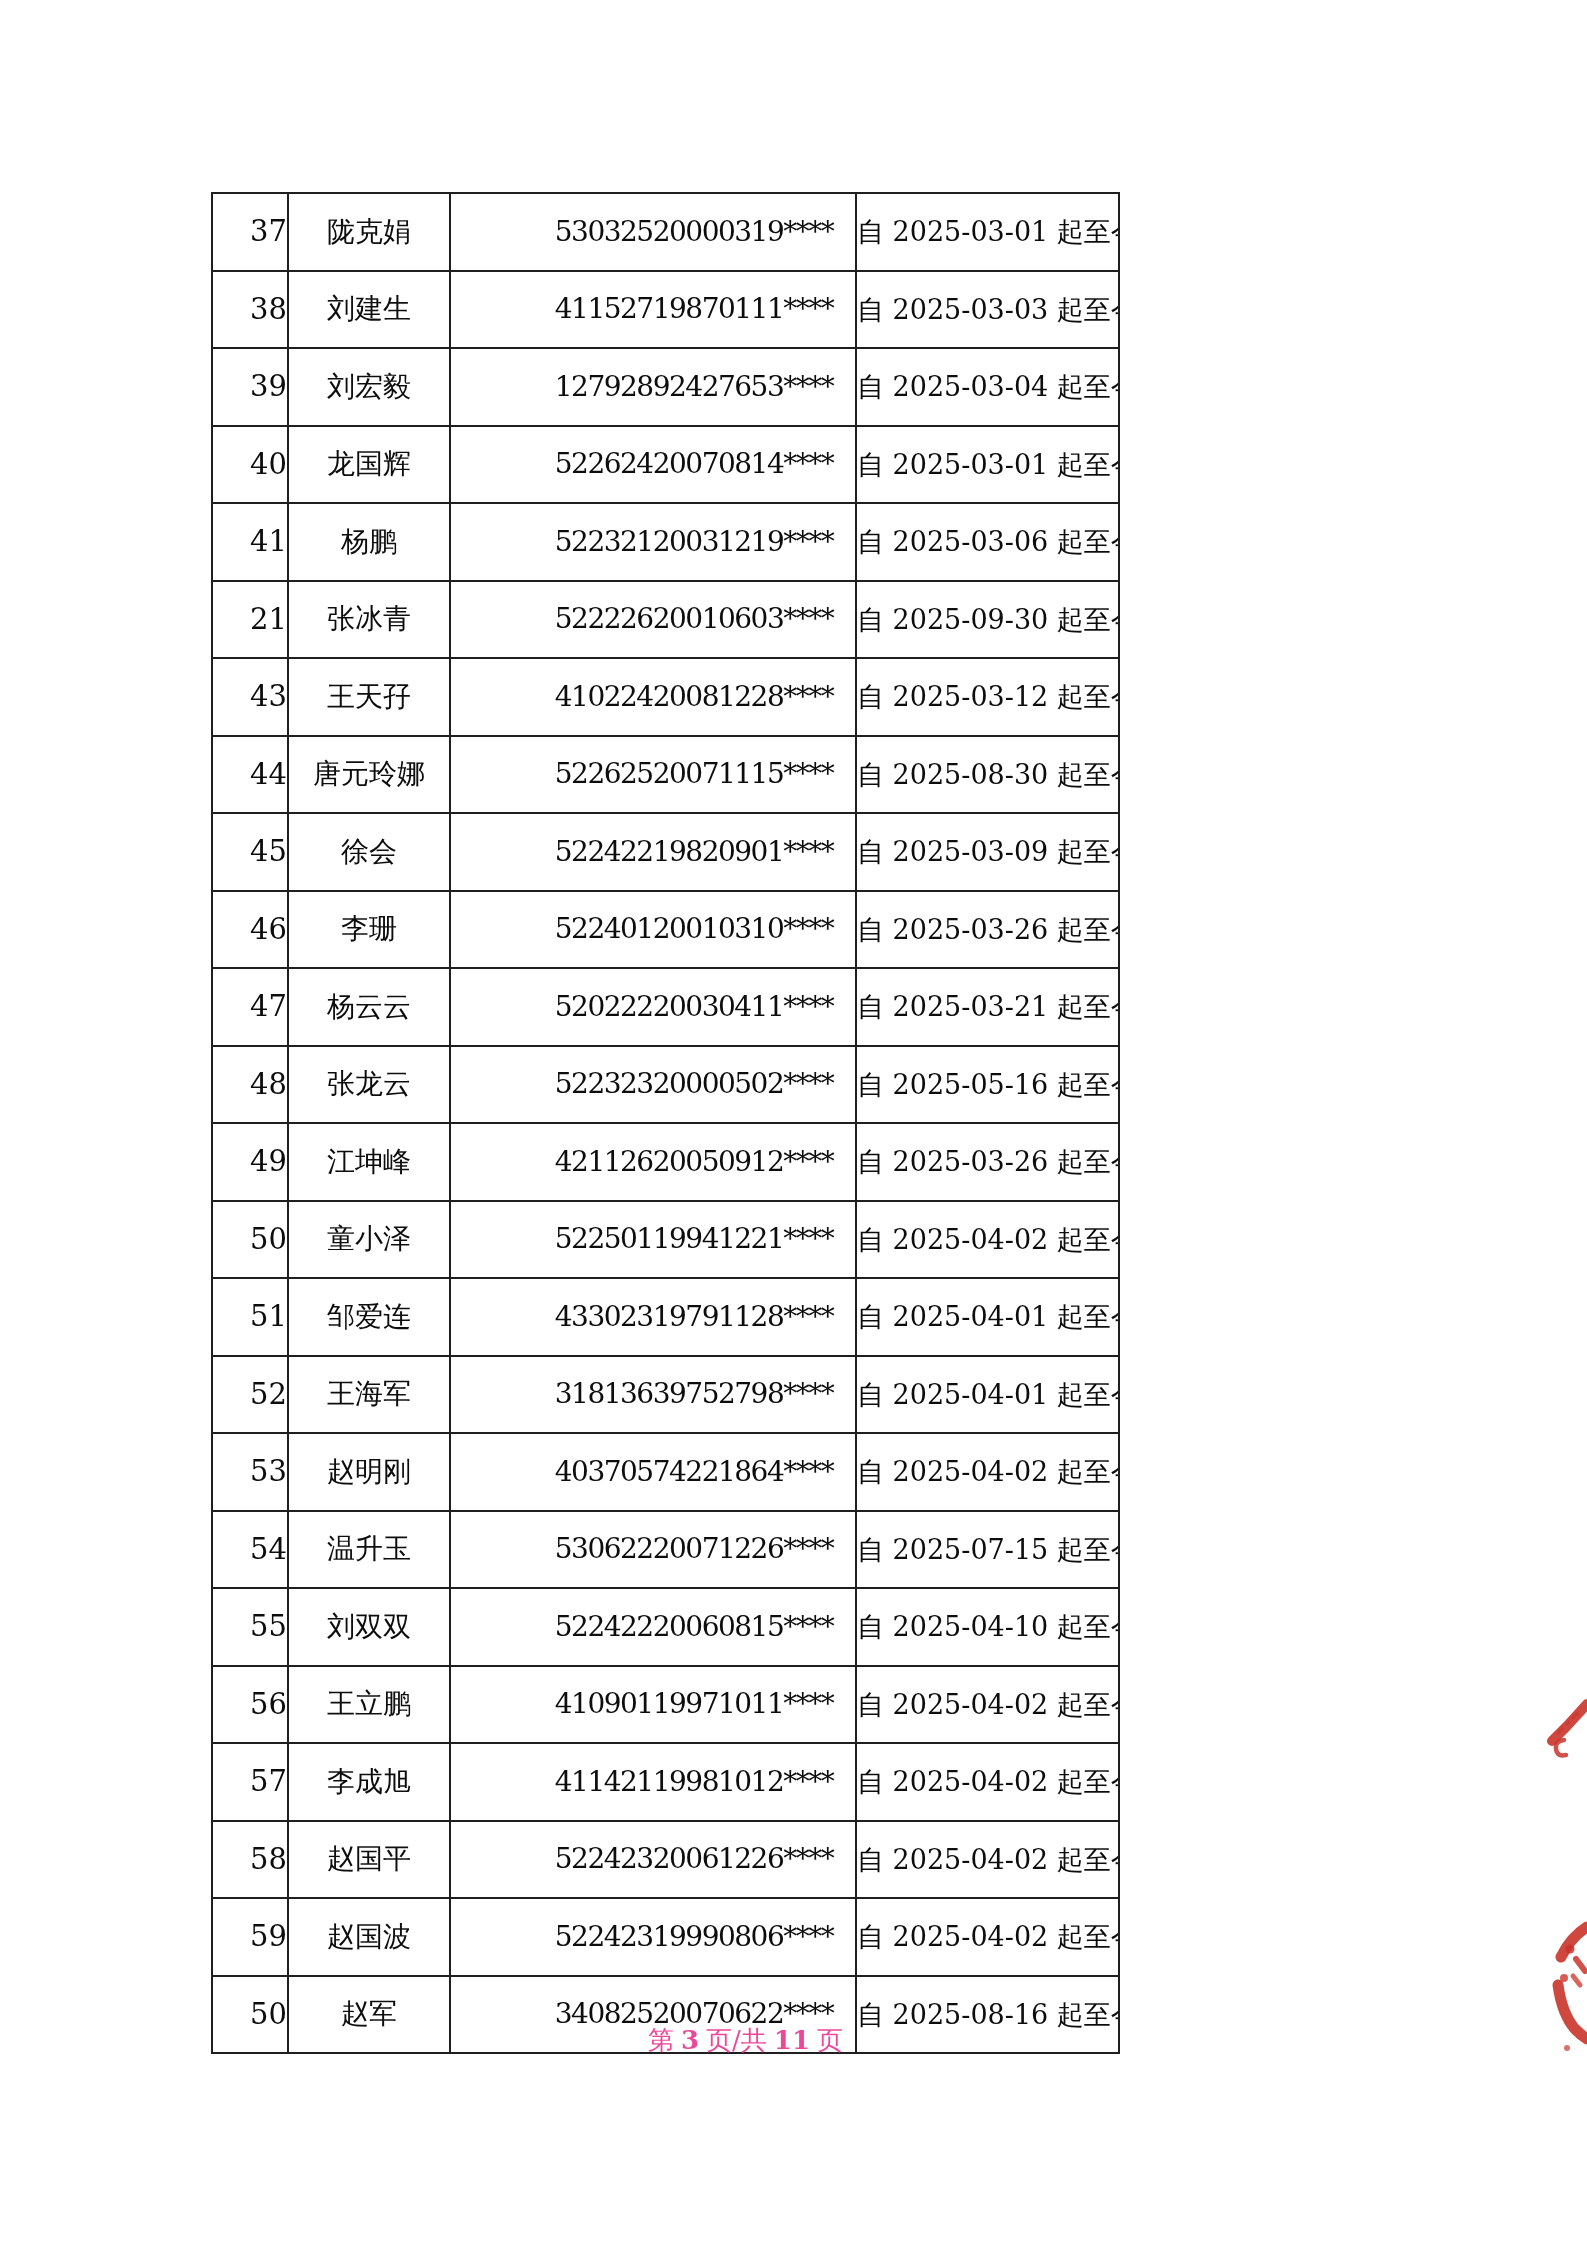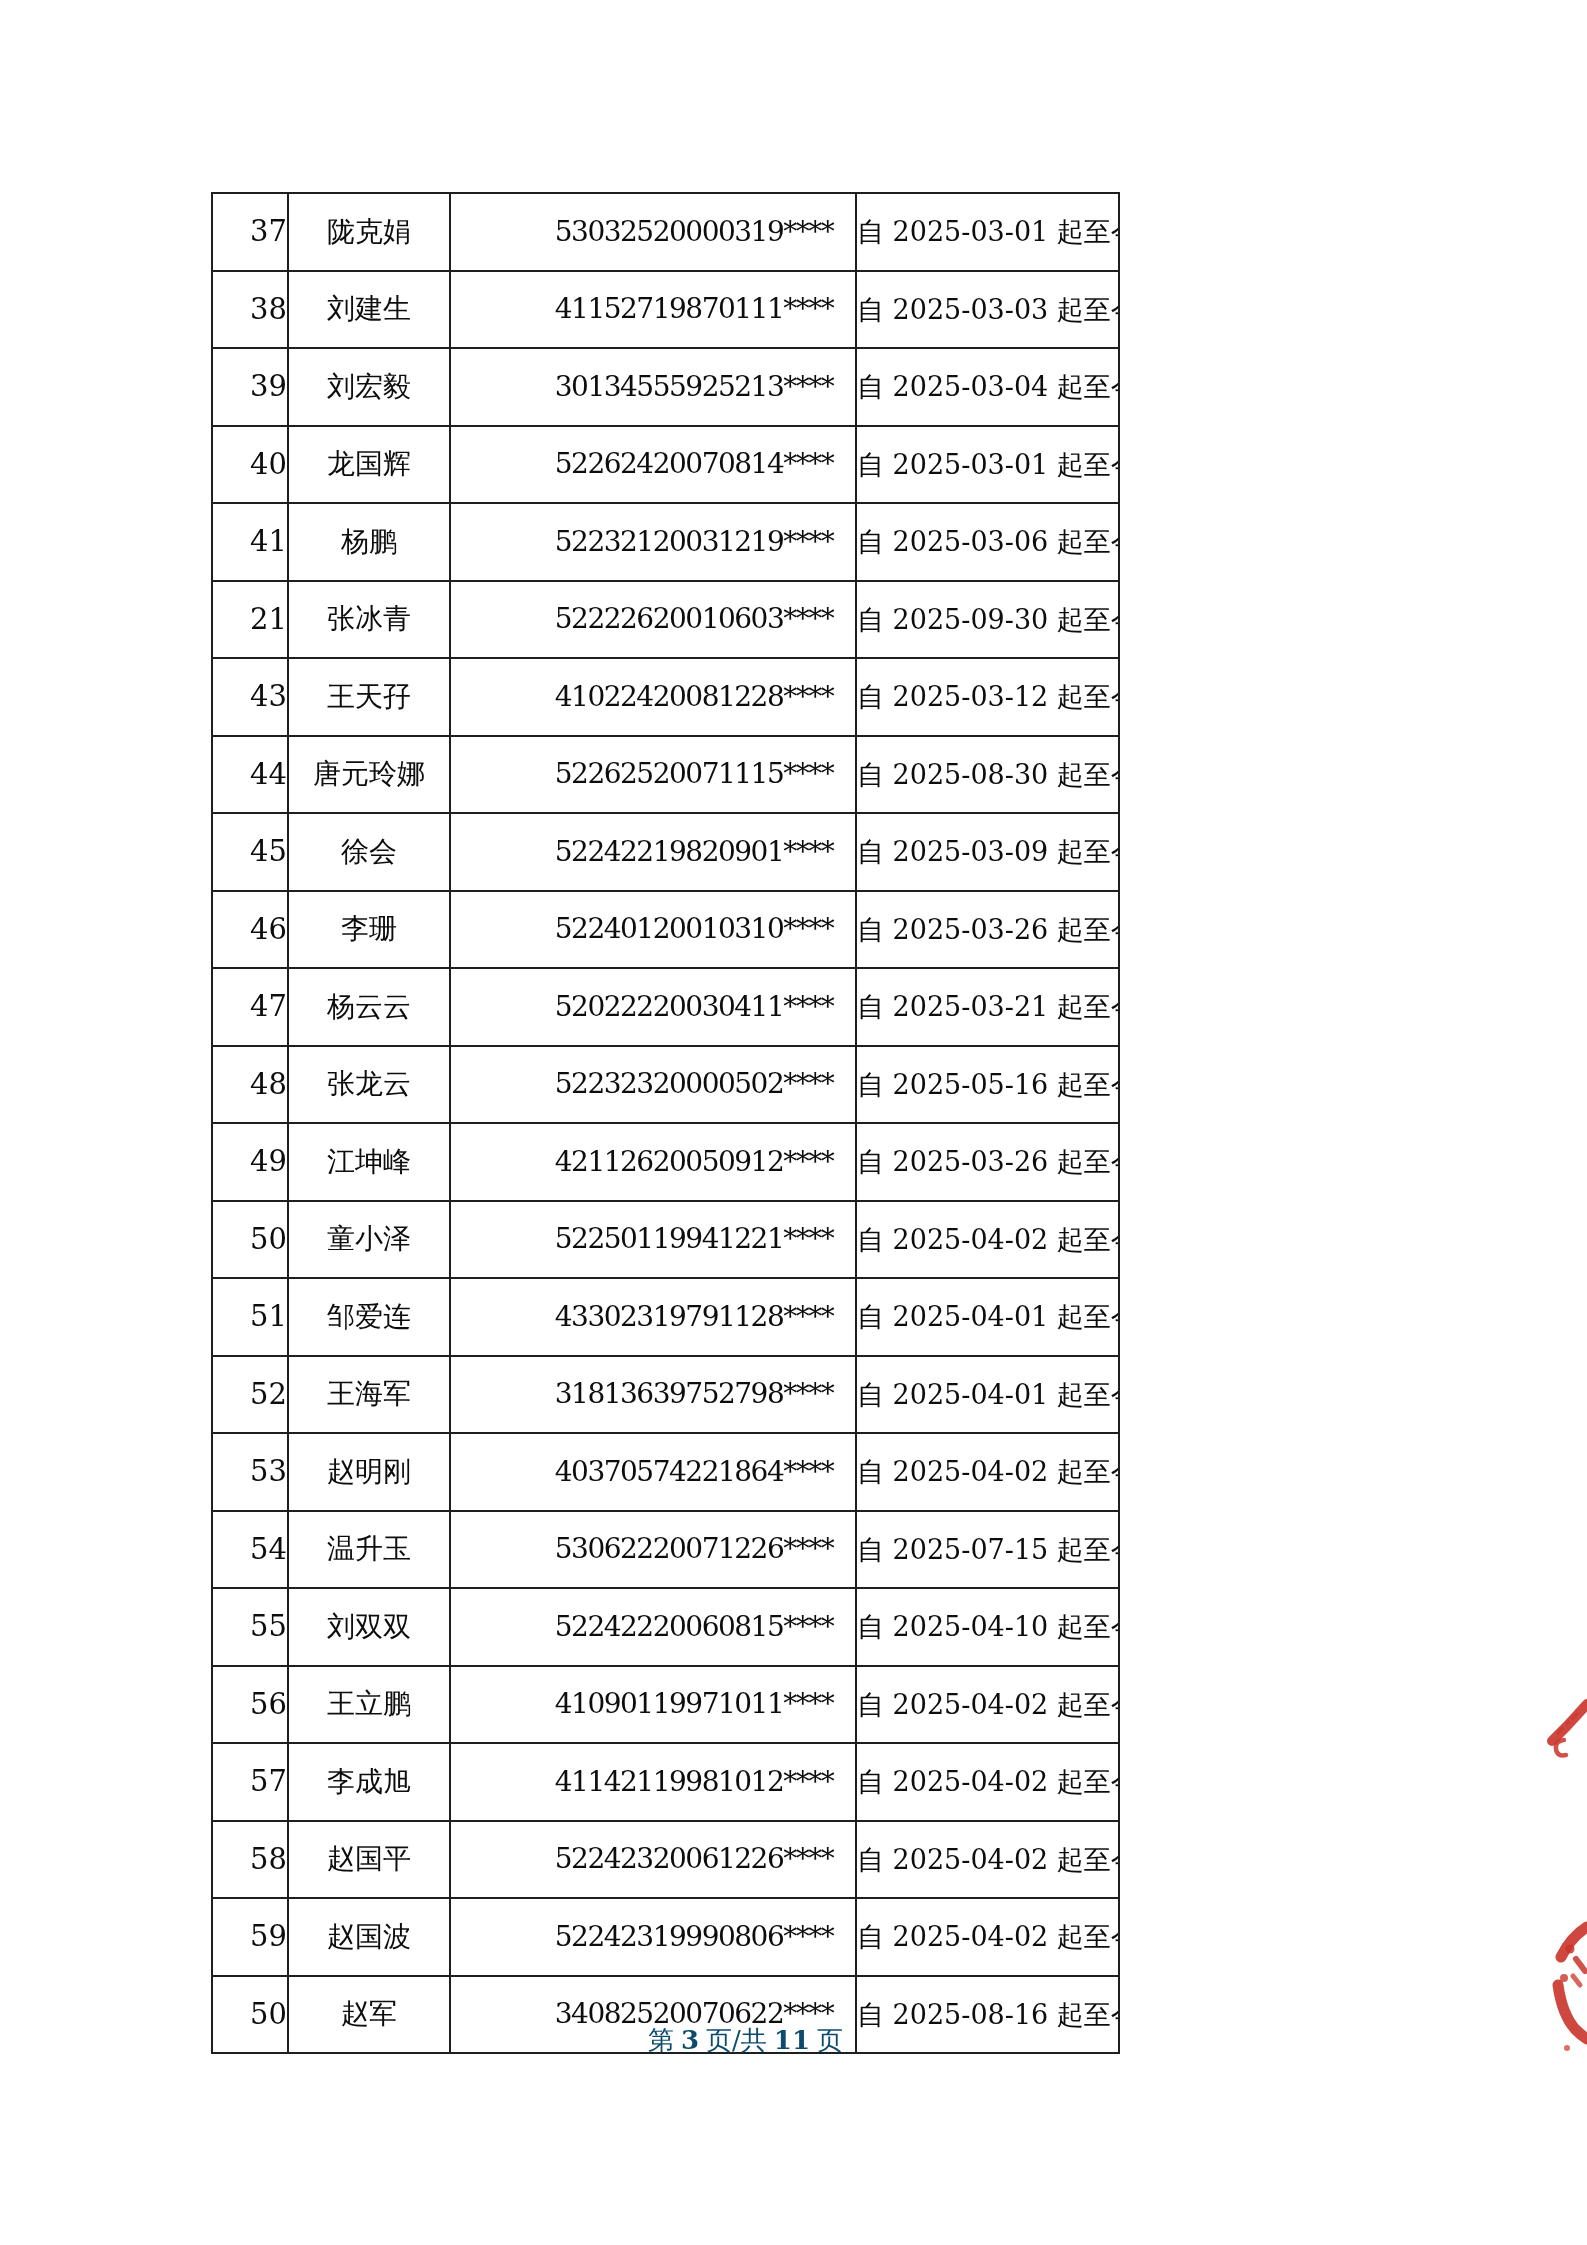--- a/index.html
+++ b/index.html
@@ -27,21 +27,21 @@
   table.roster td.cell-seq{font-size:29px;text-align:right;}
   table.roster td.cell-id{
     padding-left:82px;
     letter-spacing:-1.5px;
     font-size:28px;
   }
   table.roster td.cell-period{font-size:27px;}
   .footer{
     position:absolute;left:211px;top:2024px;width:907px;
     box-sizing:border-box;padding-left:162px;
-    text-align:center;font-size:26px;line-height:1.3;color:#0c4a6e;
+    text-align:center;font-size:26px;line-height:1.3;color:#ec4899;
   }
   .footer .num{font-weight:bold;margin:0 7px;}
   .stamp{
     position:absolute;left:1517px;top:1680px;width:70px;height:380px;
     pointer-events:none;
   }
 </style>
 </head>
 <body>
 
@@ -63,21 +63,21 @@
         </tr>
         <tr>
           <td class="cell-seq">38</td>
           <td class="cell-name">刘建生</td>
           <td class="cell-id">41152719870111****</td>
           <td class="cell-period">自 2025-03-03 起至今</td>
         </tr>
         <tr>
           <td class="cell-seq">39</td>
           <td class="cell-name">刘宏毅</td>
-          <td class="cell-id">30134555925213****</td>
+          <td class="cell-id">12792892427653****</td>
           <td class="cell-period">自 2025-03-04 起至今</td>
         </tr>
         <tr>
           <td class="cell-seq">40</td>
           <td class="cell-name">龙国辉</td>
           <td class="cell-id">52262420070814****</td>
           <td class="cell-period">自 2025-03-01 起至今</td>
         </tr>
         <tr>
           <td class="cell-seq">41</td>

